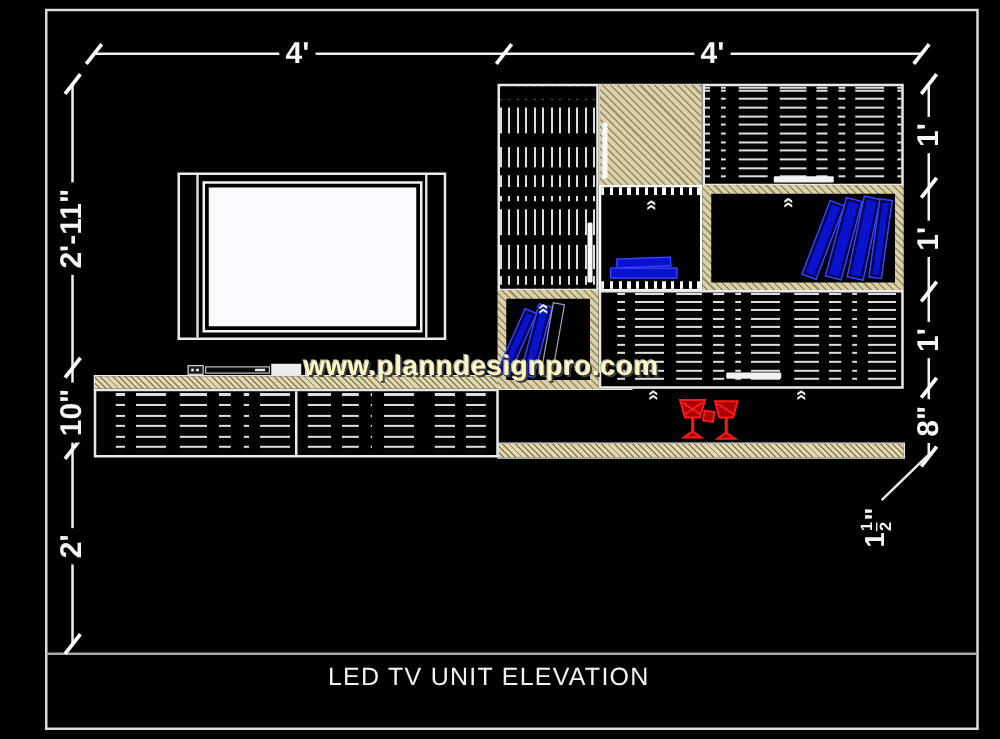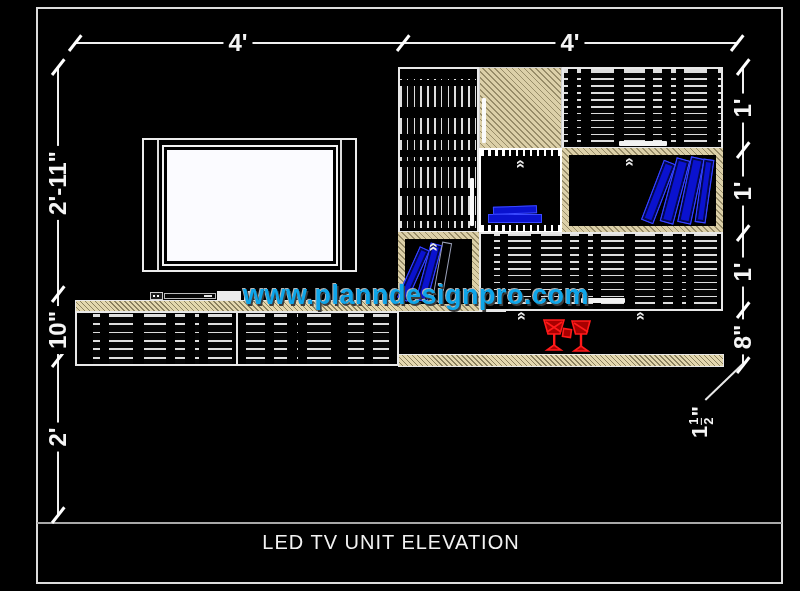--- a/index.html
+++ b/index.html
@@ -58,22 +58,22 @@
   .book-ghost{position:absolute;background:transparent;border:1.5px solid #9aa0b8;}
   .chev{position:absolute;color:#ececec;font-weight:700;font-size:16px;line-height:1;
         transform:translate(-50%,-50%) rotate(90deg);z-index:5;}
 
   .tv-frame{left:142px;top:138px;width:215px;height:134px;border:2px solid #ececec;background:#000;}
   .tv-line{width:1.5px;top:140px;height:130px;background:#dcdcdc;}
   .tv-screen-frame{left:162px;top:145px;width:176px;height:121px;border:2px solid #f2f2f2;
                    background:#000;padding:3px;}
   .tv-screen{width:100%;height:100%;background:#fbfbff;}
 
-  .watermark{left:243px;top:280px;font-size:27px;font-weight:700;letter-spacing:.5px;
-             color:#0ea5e9;z-index:60;white-space:nowrap;
+  .watermark{left:243px;top:280px;font-size:22px;font-weight:700;letter-spacing:.5px;
+             color:#fef9c3;z-index:60;white-space:nowrap;
              text-shadow:1.5px 1.5px 0 #3d3d3d,-1px -1px 0 #b5b5b5;}
 </style>
 </head>
 <body>
 
 <div id="canvas">
 
   <div class="abs outer-border"></div>
   <div class="abs title-sep"></div>
   <div class="abs title-bar">LED TV UNIT ELEVATION</div>

